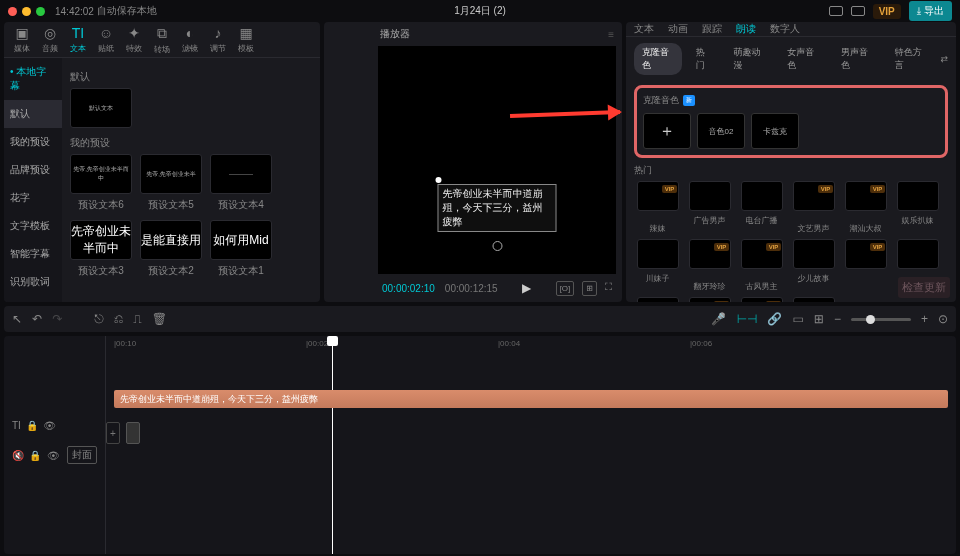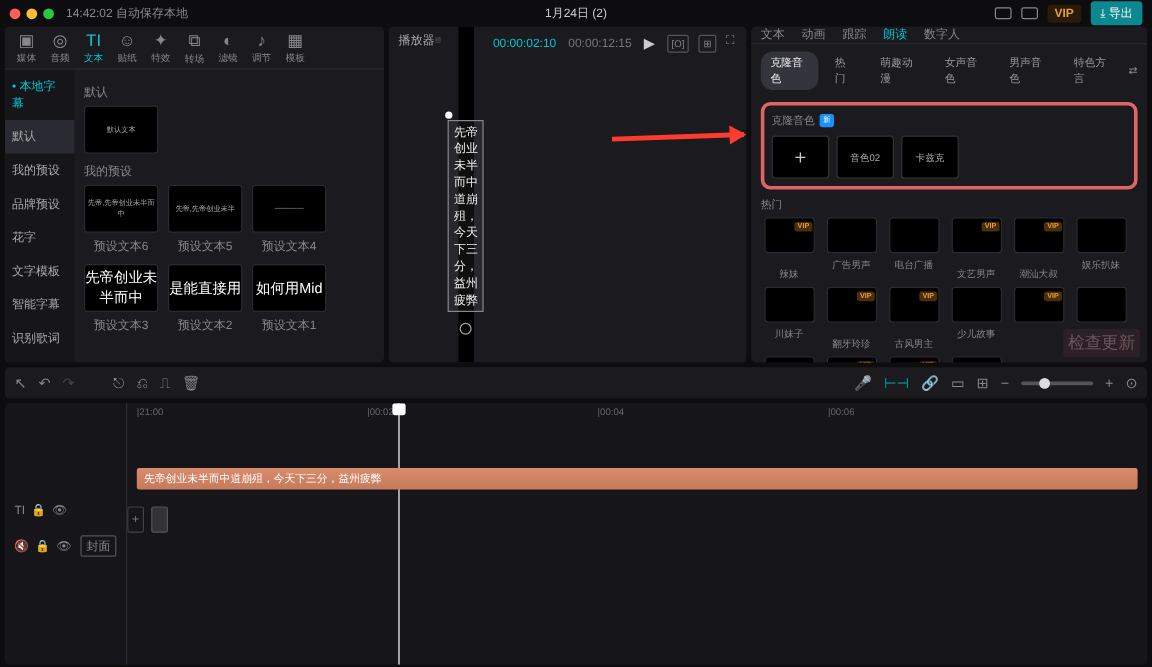--- a/index.html
+++ b/index.html
@@ -28,21 +28,21 @@
   .side-item{padding:7px 6px;font-size:10px;color:#aaa;cursor:pointer;}
   .side-item.active{color:#00c8d4;}
   .side-item.sel{background:#2a2a32;}
   .content{flex:1;padding:8px;overflow:auto;}
   .sec-label{font-size:10px;color:#888;margin:4px 0;}
   .thumbs{display:flex;gap:8px;flex-wrap:wrap;}
   .thumb{width:62px;display:flex;flex-direction:column;align-items:center;gap:4px;}
   .thumb-box{width:62px;height:40px;background:#000;border:1px solid #2a2a30;border-radius:3px;display:flex;align-items:center;justify-content:center;text-align:center;color:#aaa;font-size:6px;overflow:hidden;}
   .thumb-label{color:#888;font-size:10px;}
 
-  .player-panel{flex:1;display:flex;flex-direction:row;}
+  .player-panel{flex:1;display:flex;flex-direction:column;padding-left:48px;}
   .player-head{height:24px;padding:4px 8px;color:#aaa;font-size:10px;display:flex;align-items:center;justify-content:space-between;}
   .hamb{color:#555;}
   .player-body{flex:1;background:#000;position:relative;margin:0 6px;}
   .caption-bar{position:absolute;bottom:42px;left:50%;transform:translateX(-50%);background:rgba(255,255,255,0.06);border:1px solid #888;padding:2px 4px;font-size:10px;color:#eee;}
   .cap-dot{position:absolute;top:-8px;left:-3px;width:6px;height:6px;background:#fff;border-radius:50%;}
   .cap-center{position:absolute;left:50%;transform:translateX(-50%);bottom:-20px;width:10px;height:10px;border:1px solid #aaa;border-radius:50%;}
   .player-foot{height:28px;display:flex;align-items:center;padding:0 10px;gap:10px;font-size:10px;color:#777;}
   .pf-time1{color:#00c8d4;}
   .pf-center{flex:1;text-align:center;color:#ccc;font-size:12px;}
   .pf-right{display:flex;gap:8px;color:#888;}
@@ -61,21 +61,21 @@
   .clone-badge{background:#1a90ff;color:#fff;font-size:6px;padding:1px 3px;border-radius:2px;}
   .clone-row{display:flex;gap:6px;margin-top:6px;}
   .clone-cell{width:48px;height:36px;background:#000;border:1px solid #333;border-radius:3px;display:flex;align-items:center;justify-content:center;color:#aaa;font-size:8px;}
   .plus{font-size:16px;color:#ccc;}
   .voice-sec{font-size:9px;color:#888;margin:4px 0;}
   .voice-grid{display:flex;flex-wrap:wrap;gap:5px;}
   .voice-cell{width:47px;display:flex;flex-direction:column;align-items:center;gap:2px;}
   .voice-box{width:42px;height:30px;background:#000;border:1px solid #2a2a30;border-radius:3px;}
   .voice-label{font-size:8px;color:#888;white-space:nowrap;}
   .vip-mark{background:#4d2e0a;color:#e0a040;font-size:6px;padding:1px 3px;border-radius:2px;position:relative;top:-28px;left:12px;font-weight:bold;}
-  .inspect-btn{position:absolute;bottom:4px;right:6px;font-size:14px;color:#6d555c;background:#2a2025;padding:3px 4px;border-radius:3px;}
+  .inspect-btn{position:absolute;bottom:4px;right:6px;font-size:11px;color:#6d555c;background:#2a2025;padding:3px 4px;border-radius:3px;}
 
   .toolbar{height:26px;background:#1a1a1f;margin:4px;border-radius:4px;display:flex;align-items:center;padding:0 8px;gap:10px;color:#888;font-size:12px;}
   .tb-right{margin-left:auto;display:flex;gap:10px;align-items:center;}
   .slider{width:60px;height:3px;background:#555;border-radius:2px;position:relative;}
   .slider::after{content:"";position:absolute;left:15px;top:-3px;width:9px;height:9px;background:#ddd;border-radius:50%;}
 
   .timeline{background:#15151a;margin:0 4px 4px;border-radius:4px;height:218px;display:flex;position:relative;}
   .tl-gutter{width:102px;border-right:1px solid #2a2a30;display:flex;flex-direction:column;}
   .tl-gutter-row{height:30px;display:flex;align-items:center;gap:5px;padding:0 8px;color:#888;font-size:10px;}
   .tl-main{flex:1;position:relative;overflow:hidden;}
@@ -376,21 +376,21 @@
     </div>
     <div class="tl-gutter-row">
       <span>🔇</span>
       <span>🔒</span>
       <span>👁</span>
       <span style="margin-left:auto;border:1px solid #555;padding:1px 4px;border-radius:2px;">封面</span>
     </div>
   </div>
   <div class="tl-main">
     <div class="ruler" id="ruler">
-        <span style="left: 8px;">|21:00</span>
+        <span style="left: 8px;">|00:10</span>
         <span style="left: 200px;">|00:02</span>
         <span style="left: 392px;">|00:04</span>
         <span style="left: 584px;">|00:06</span>
       </div>
     <div class="playhead"></div>
     <div class="text-clip">先帝创业未半而中道崩殂，今天下三分，益州疲弊</div>
     <div class="video-plus">+</div>
     <div class="video-clip"></div>
   </div>
 </div>

